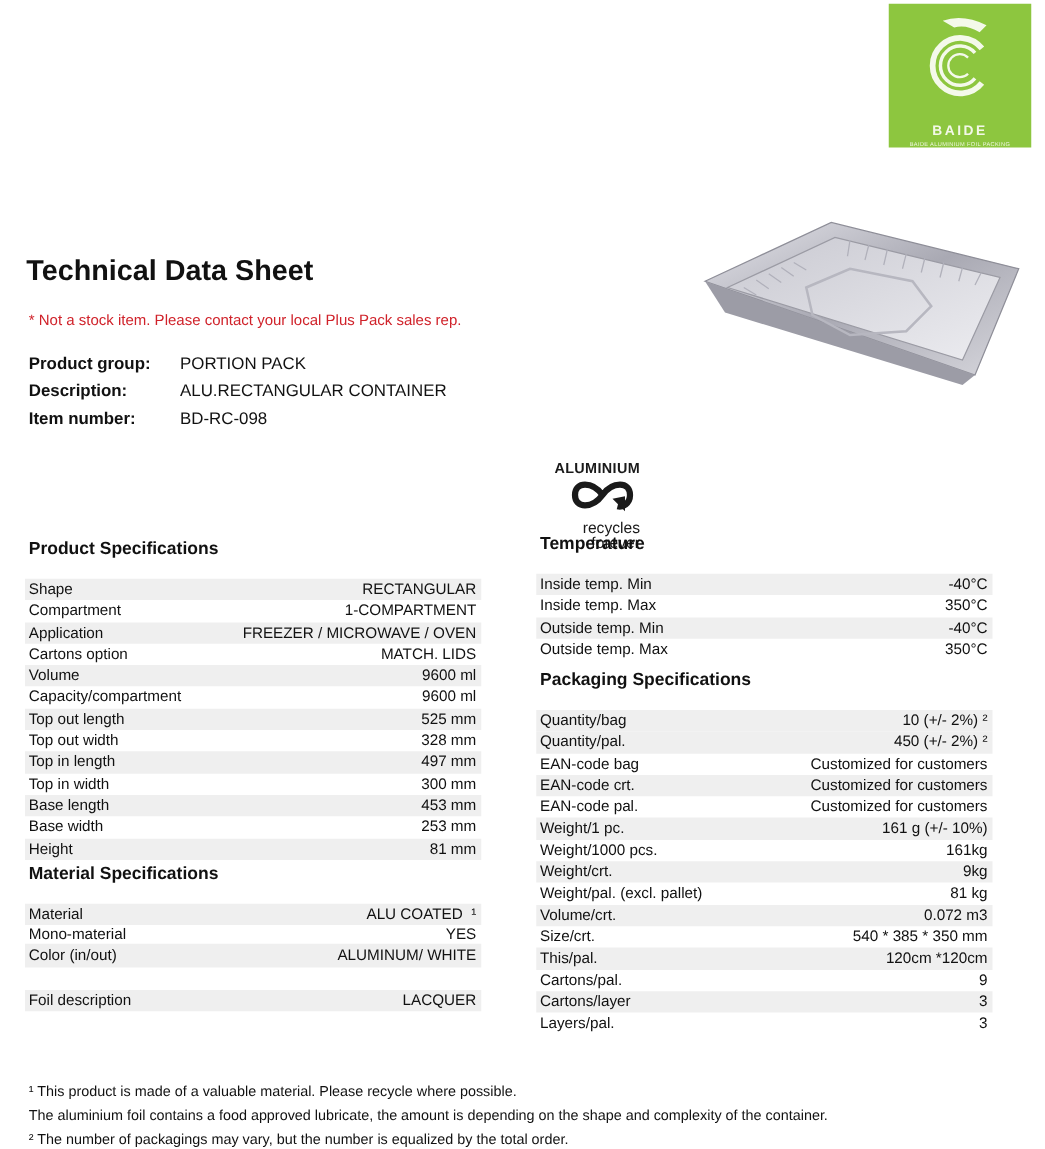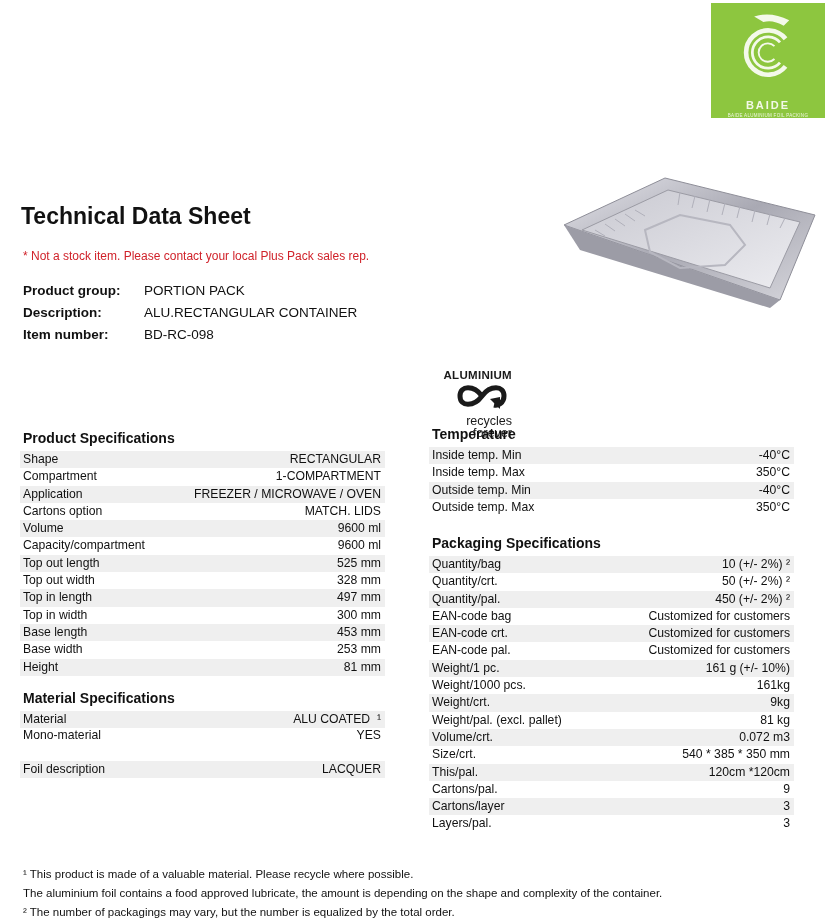--- a/index.html
+++ b/index.html
@@ -29,21 +29,21 @@
   
   .tray { left: 560px; top: 170px; }
 
   
   .recycle { left: 428px; top: 333px; width: 84px; text-align: right; margin-top: 36px; }
   .recycle .top { font-size: 11.5px; font-weight: bold; letter-spacing: 0.3px; color: #1a1a1a; }
   .recycle .bot { font-size: 12.5px; line-height: 12px; color: #1a1a1a; }
 
   
   .section-title { font-size: 14px; font-weight: bold; color: #111; }
-  .tbl { font-size: 12.2px; }
+  .tbl { font-size: 12.2px; margin-top: 12px; }
   .tbl .r {
     display: flex; justify-content: space-between; height: 17.3px; line-height: 17.3px;
     padding: 0 4px 0 3px;
   }
   .tbl .r.shade { background: #efefef; }
   .tbl .r.gap { background: transparent; }
   .tbl .v { text-align: right; }
 
   .left-col { left: 20px; width: 365px; }
   .right-col { left: 429px; width: 365px; }
@@ -195,20 +195,24 @@
   <div class="section-title" style="margin-left:3px;height:21px;">Material Specifications</div>
   <div class="tbl">
     <div class="r shade">
         <span>Material</span>
         <span class="v" style="white-space:pre;">ALU COATED  ¹</span>
       </div>
     <div class="r" style="height:15px;line-height:15px;">
         <span>Mono-material</span>
         <span class="v">YES</span>
       </div>
+    <div class="r shade" style="height:19px;line-height:19px;">
+        <span>Color (in/out)</span>
+        <span class="v">ALUMINUM/ WHITE</span>
+      </div>
     <div class="r gap"></div>
     <div class="r shade">
         <span>Foil description</span>
         <span class="v">LACQUER</span>
       </div>
   </div>
 </div>
 
 <div class="abs right-col" style="top:426px;">
   <div class="section-title" style="margin-left:3px;height:21px;">Temperature</div>
@@ -231,24 +235,20 @@
       </div>
   </div>
 </div>
 
 <div class="abs right-col" style="top:535px;">
   <div class="section-title" style="margin-left:3px;height:21px;">Packaging Specifications</div>
   <div class="tbl">
     <div class="r shade">
         <span>Quantity/bag</span>
         <span class="v">10 (+/- 2%) ²</span>
-      </div>
-    <div class="r">
-        <span>Quantity/crt.</span>
-        <span class="v">50 (+/- 2%) ²</span>
       </div>
     <div class="r shade">
         <span>Quantity/pal.</span>
         <span class="v">450 (+/- 2%) ²</span>
       </div>
     <div class="r">
         <span>EAN-code bag</span>
         <span class="v">Customized for customers</span>
       </div>
     <div class="r shade">

